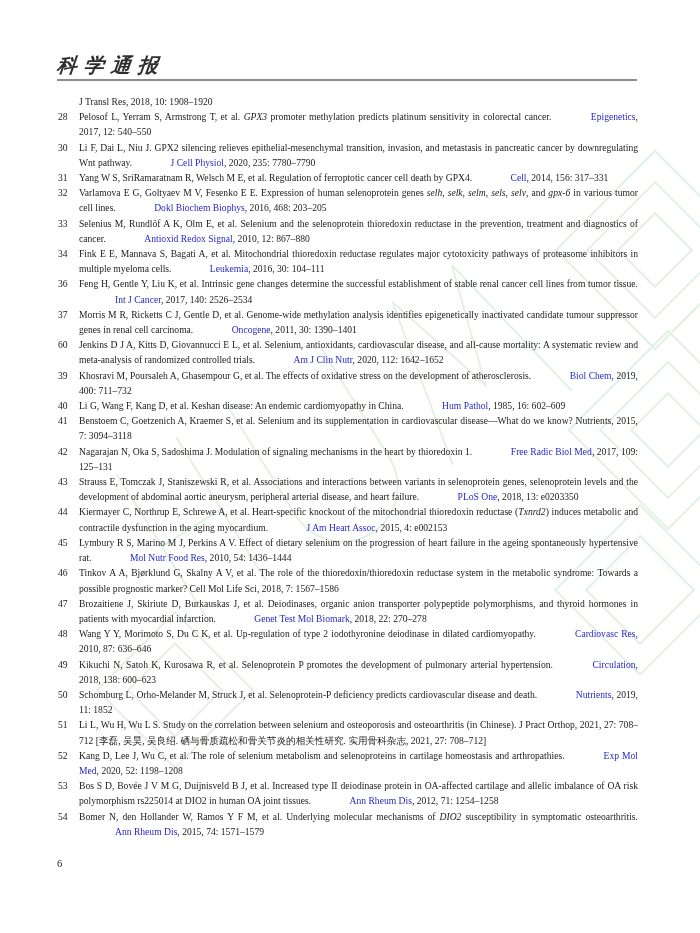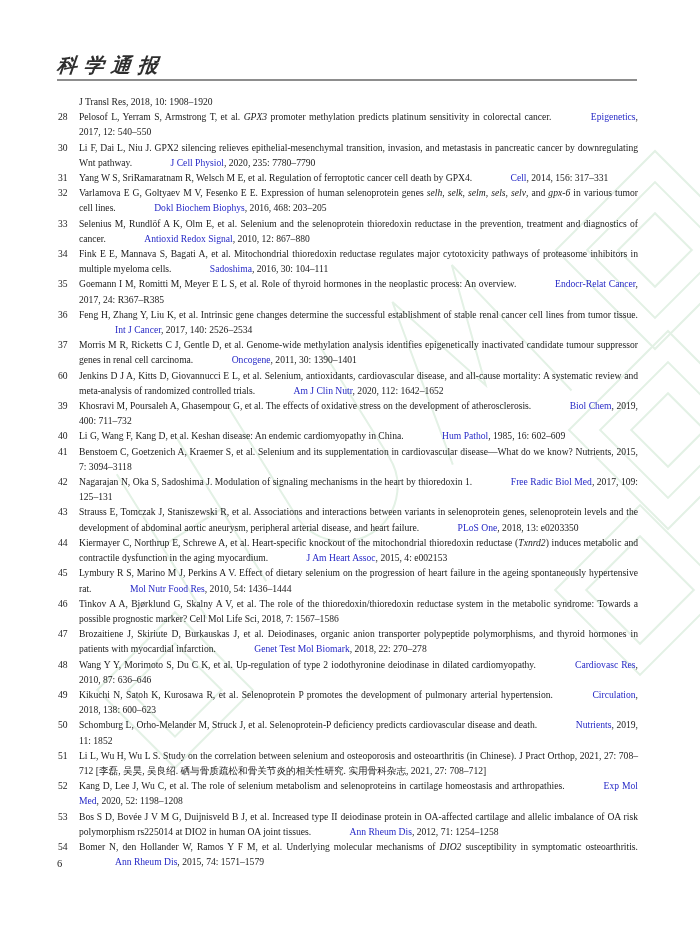--- a/index.html
+++ b/index.html
@@ -101,29 +101,25 @@
       <div class="ref-row">
         <span class="ref-num">32</span>
         <span class="ref-text"><span>Varlamova E G, Goltyaev M V, Fesenko E E. Expression of human selenoprotein genes </span><em>selh</em><span>, </span><em>selk</em><span>, </span><em>selm</em><span>, </span><em>sels</em><span>, </span><em>selv</em><span>, and </span><em>gpx-6</em><span> in various tumor cell lines. </span><a class="jlink">Dokl Biochem Biophys</a><span>, 2016, 468: 203–205</span></span>
       </div>
       <div class="ref-row">
         <span class="ref-num">33</span>
         <span class="ref-text"><span>Selenius M, Rundlöf A K, Olm E, et al. Selenium and the selenoprotein thioredoxin reductase in the prevention, treatment and diagnostics of cancer. </span><a class="jlink">Antioxid Redox Signal</a><span>, 2010, 12: 867–880</span></span>
       </div>
       <div class="ref-row">
         <span class="ref-num">34</span>
-        <span class="ref-text"><span>Fink E E, Mannava S, Bagati A, et al. Mitochondrial thioredoxin reductase regulates major cytotoxicity pathways of proteasome inhibitors in multiple myeloma cells. </span><a class="jlink">Sadoshima</a><span>, 2016, 30: 104–111</span></span>
-      </div>
-      <div class="ref-row">
-        <span class="ref-num">35</span>
-        <span class="ref-text"><span>Goemann I M, Romitti M, Meyer E L S, et al. Role of thyroid hormones in the neoplastic process: An overview. </span><a class="jlink">Endocr-Relat Cancer</a><span>, 2017, 24: R367–R385</span></span>
+        <span class="ref-text"><span>Fink E E, Mannava S, Bagati A, et al. Mitochondrial thioredoxin reductase regulates major cytotoxicity pathways of proteasome inhibitors in multiple myeloma cells. </span><a class="jlink">Leukemia</a><span>, 2016, 30: 104–111</span></span>
       </div>
       <div class="ref-row">
         <span class="ref-num">36</span>
-        <span class="ref-text"><span>Feng H, Zhang Y, Liu K, et al. Intrinsic gene changes determine the successful establishment of stable renal cancer cell lines from tumor tissue. </span><a class="jlink">Int J Cancer</a><span>, 2017, 140: 2526–2534</span></span>
+        <span class="ref-text"><span>Feng H, Gentle Y, Liu K, et al. Intrinsic gene changes determine the successful establishment of stable renal cancer cell lines from tumor tissue. </span><a class="jlink">Int J Cancer</a><span>, 2017, 140: 2526–2534</span></span>
       </div>
       <div class="ref-row">
         <span class="ref-num">37</span>
         <span class="ref-text"><span>Morris M R, Ricketts C J, Gentle D, et al. Genome-wide methylation analysis identifies epigenetically inactivated candidate tumour suppressor genes in renal cell carcinoma. </span><a class="jlink">Oncogene</a><span>, 2011, 30: 1390–1401</span></span>
       </div>
       <div class="ref-row">
         <span class="ref-num">60</span>
         <span class="ref-text"><span>Jenkins D J A, Kitts D, Giovannucci E L, et al. Selenium, antioxidants, cardiovascular disease, and all-cause mortality: A systematic review and meta-analysis of randomized controlled trials. </span><a class="jlink">Am J Clin Nutr</a><span>, 2020, 112: 1642–1652</span></span>
       </div>
       <div class="ref-row">

